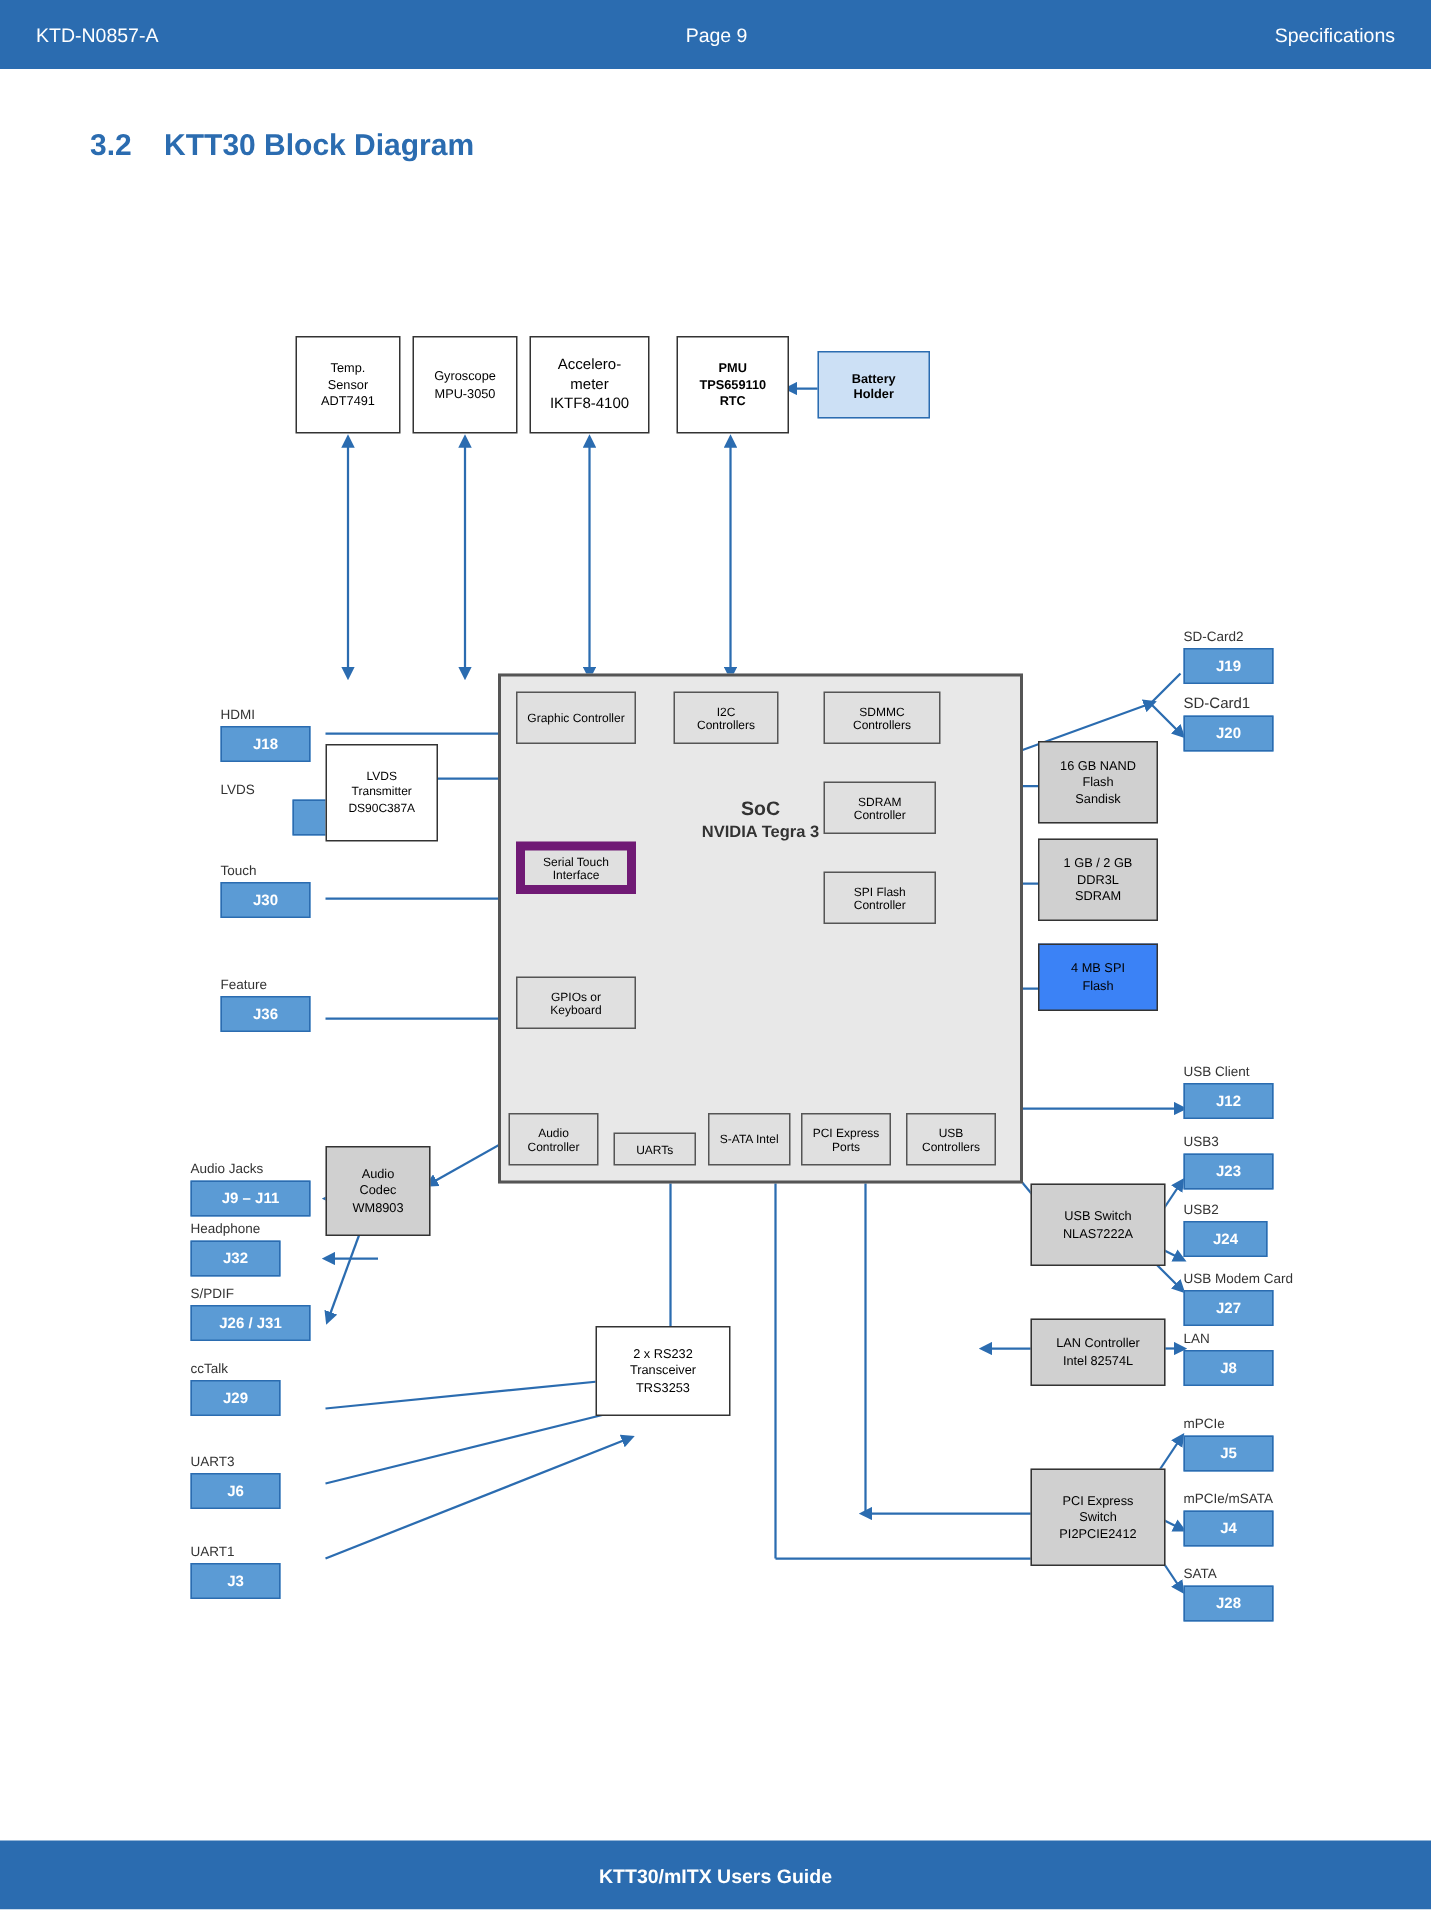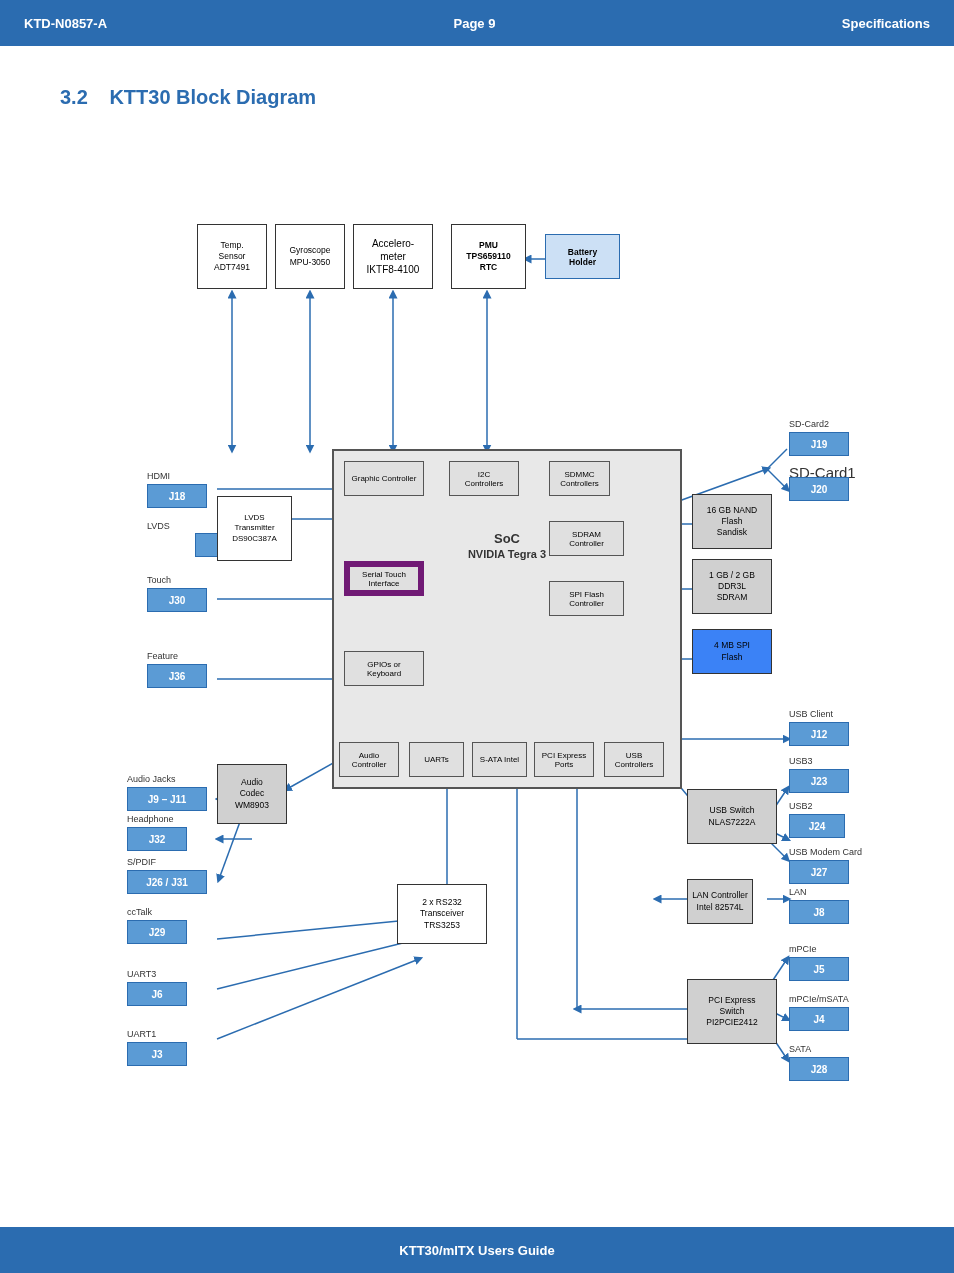--- a/index.html
+++ b/index.html
@@ -15,21 +15,21 @@
     
     .header {
       background: #2b6cb0;
       height: 46px;
       display: flex;
       align-items: center;
       justify-content: space-between;
       padding: 0 24px;
       color: white;
       font-size: 13px;
-      font-weight: bold;
+      font-weight: normal;
     }
 
     
     .footer {
       background: #2b6cb0;
       height: 46px;
       display: flex;
       align-items: center;
       justify-content: center;
       color: white;
@@ -235,21 +235,21 @@
       PMU<br>TPS659110<br>RTC
     </div>
 
     <div class="box-blue" style="position:absolute; left:478px; top:95px; width:75px; height:45px; font-size:8.5px; border:1.5px solid #2b6cb0; background:#cce0f5; text-align:center; display:flex; align-items:center; justify-content:center; font-weight:bold; padding:2px;">
       Battery<br>Holder
     </div>
 
     <div class="connector-label" style="left:722px; top:280px; font-size:9px;">SD-Card2</div>
     <div class="box-connector" style="left:722px; top:293px; width:60px; height:24px;">J19</div>
 
-    <div class="connector-label" style="left:722px; top:325px; font-size:15px;">SD-Card1</div>
+    <div class="connector-label" style="left:722px; top:325px; font-size:10px;">SD-Card1</div>
     <div class="box-connector" style="left:722px; top:338px; width:60px; height:24px;">J20</div>
 
     <div class="connector-label" style="left:80px; top:332px; font-size:9px;">HDMI</div>
     <div class="box-connector" style="left:80px; top:345px; width:60px; height:24px;text-align:right;">J18</div>
 
     <div class="connector-label" style="left:80px; top:382px; font-size:9px;">LVDS</div>
     <div class="box-connector" style="left:80px; top:394px; width:60px; height:24px;margin-left:48px;">J1</div>
 
     <div class="box" style="left:150px; top:357px; width:75px; height:65px; font-size:8px;">
       LVDS<br>Transmitter<br>DS90C387A
@@ -258,34 +258,34 @@
     <div class="connector-label" style="left:80px; top:436px; font-size:9px;">Touch</div>
     <div class="box-connector" style="left:80px; top:449px; width:60px; height:24px;">J30</div>
 
     <div class="connector-label" style="left:80px; top:512px; font-size:9px;">Feature</div>
     <div class="box-connector" style="left:80px; top:525px; width:60px; height:24px;">J36</div>
 
     <div class="soc-box" style="left:265px; top:310px; width:350px; height:340px;">
 
       <div style="position:absolute; top:10px; left:10px; width:80px; height:35px; border:1px solid #555; background:#e0e0e0; font-size:8px; display:flex; align-items:center; justify-content:center; text-align:center;">Graphic Controller</div>
       <div style="position:absolute; top:10px; left:115px; width:70px; height:35px; border:1px solid #555; background:#e0e0e0; font-size:8px; display:flex; align-items:center; justify-content:center; text-align:center;">I2C<br>Controllers</div>
-      <div style="position:absolute; top:10px; left:215px; width:61px; height:35px; border:1px solid #555; background:#e0e0e0; font-size:8px; display:flex; align-items:center; justify-content:center; text-align:center;">SDMMC<br>Controllers</div>
+      <div style="position:absolute; top:10px; left:215px; width:78px; height:35px; border:1px solid #555; background:#e0e0e0; font-size:8px; display:flex; align-items:center; justify-content:center; text-align:center;">SDMMC<br>Controllers</div>
 
       <div style="position:absolute; top:80px; left:50%; transform:translateX(-50%); text-align:center; font-size:13px; font-weight:bold; color:#333;">SoC<br><span style="font-size:11px;">NVIDIA Tegra 3</span></div>
 
       <div style="position:absolute; top:110px; left:10px; width:80px; height:35px; border:6px solid #701a75; background:#e0e0e0; font-size:8px; display:flex; align-items:center; justify-content:center; text-align:center;">Serial Touch<br>Interface</div>
 
       <div style="position:absolute; top:70px; left:215px; width:75px; height:35px; border:1px solid #555; background:#e0e0e0; font-size:8px; display:flex; align-items:center; justify-content:center; text-align:center;">SDRAM<br>Controller</div>
 
       <div style="position:absolute; top:130px; left:215px; width:75px; height:35px; border:1px solid #555; background:#e0e0e0; font-size:8px; display:flex; align-items:center; justify-content:center; text-align:center;">SPI Flash<br>Controller</div>
 
       <div style="position:absolute; top:200px; left:10px; width:80px; height:35px; border:1px solid #555; background:#e0e0e0; font-size:8px; display:flex; align-items:center; justify-content:center; text-align:center;">GPIOs or<br>Keyboard</div>
 
       <div style="position:absolute; bottom:10px; left:5px; width:60px; height:35px; border:1px solid #555; background:#e0e0e0; font-size:8px; display:flex; align-items:center; justify-content:center; text-align:center;">Audio<br>Controller</div>
-      <div style="position:absolute; bottom:10px; left:75px; width:55px; height:35px; border:1px solid #555; background:#e0e0e0; font-size:8px; display:flex; align-items:center; justify-content:center; text-align:center;">UARTs</div>
+      <div style="position:absolute; bottom:10px; left:75px; width:55px; height:22px; border:1px solid #555; background:#e0e0e0; font-size:8px; display:flex; align-items:center; justify-content:center; text-align:center;">UARTs</div>
       <div style="position:absolute; bottom:10px; left:138px; width:55px; height:35px; border:1px solid #555; background:#e0e0e0; font-size:8px; display:flex; align-items:center; justify-content:center; text-align:center;">S-ATA Intel</div>
       <div style="position:absolute; bottom:10px; left:200px; width:60px; height:35px; border:1px solid #555; background:#e0e0e0; font-size:8px; display:flex; align-items:center; justify-content:center; text-align:center;">PCI Express<br>Ports</div>
       <div style="position:absolute; bottom:10px; left:270px; width:60px; height:35px; border:1px solid #555; background:#e0e0e0; font-size:8px; display:flex; align-items:center; justify-content:center; text-align:center;">USB<br>Controllers</div>
     </div>
 
     <div class="box" style="left:625px; top:355px; width:80px; height:55px; font-size:8.5px; background:#d0d0d0;">
       16 GB NAND<br>Flash<br>Sandisk
     </div>
 
     <div class="box" style="left:625px; top:420px; width:80px; height:55px; font-size:8.5px; background:#d0d0d0;">
@@ -322,21 +322,21 @@
     <div class="box-connector" style="left:60px; top:731px; width:80px; height:24px;">J26 / J31</div>
 
     <div class="box" style="left:330px; top:745px; width:90px; height:60px; font-size:8.5px;">
       2 x RS232<br>Transceiver<br>TRS3253
     </div>
 
     <div class="box" style="left:620px; top:650px; width:90px; height:55px; font-size:8.5px; background:#d0d0d0;">
       USB Switch<br>NLAS7222A
     </div>
 
-    <div class="box" style="left:620px; top:740px; width:66px; height:45px; font-size:8.5px; background:#d0d0d0;">
+    <div class="box" style="left:620px; top:740px; width:90px; height:45px; font-size:8.5px; background:#d0d0d0;">
       LAN Controller<br>Intel 82574L
     </div>
 
     <div class="connector-label" style="left:722px; top:748px; font-size:9px;">LAN</div>
     <div class="box-connector" style="left:722px; top:761px; width:60px; height:24px;">J8</div>
 
     <div class="connector-label" style="left:722px; top:805px; font-size:9px;">mPCIe</div>
     <div class="box-connector" style="left:722px; top:818px; width:60px; height:24px;">J5</div>
 
     <div class="connector-label" style="left:722px; top:855px; font-size:9px;">mPCIe/mSATA</div>

